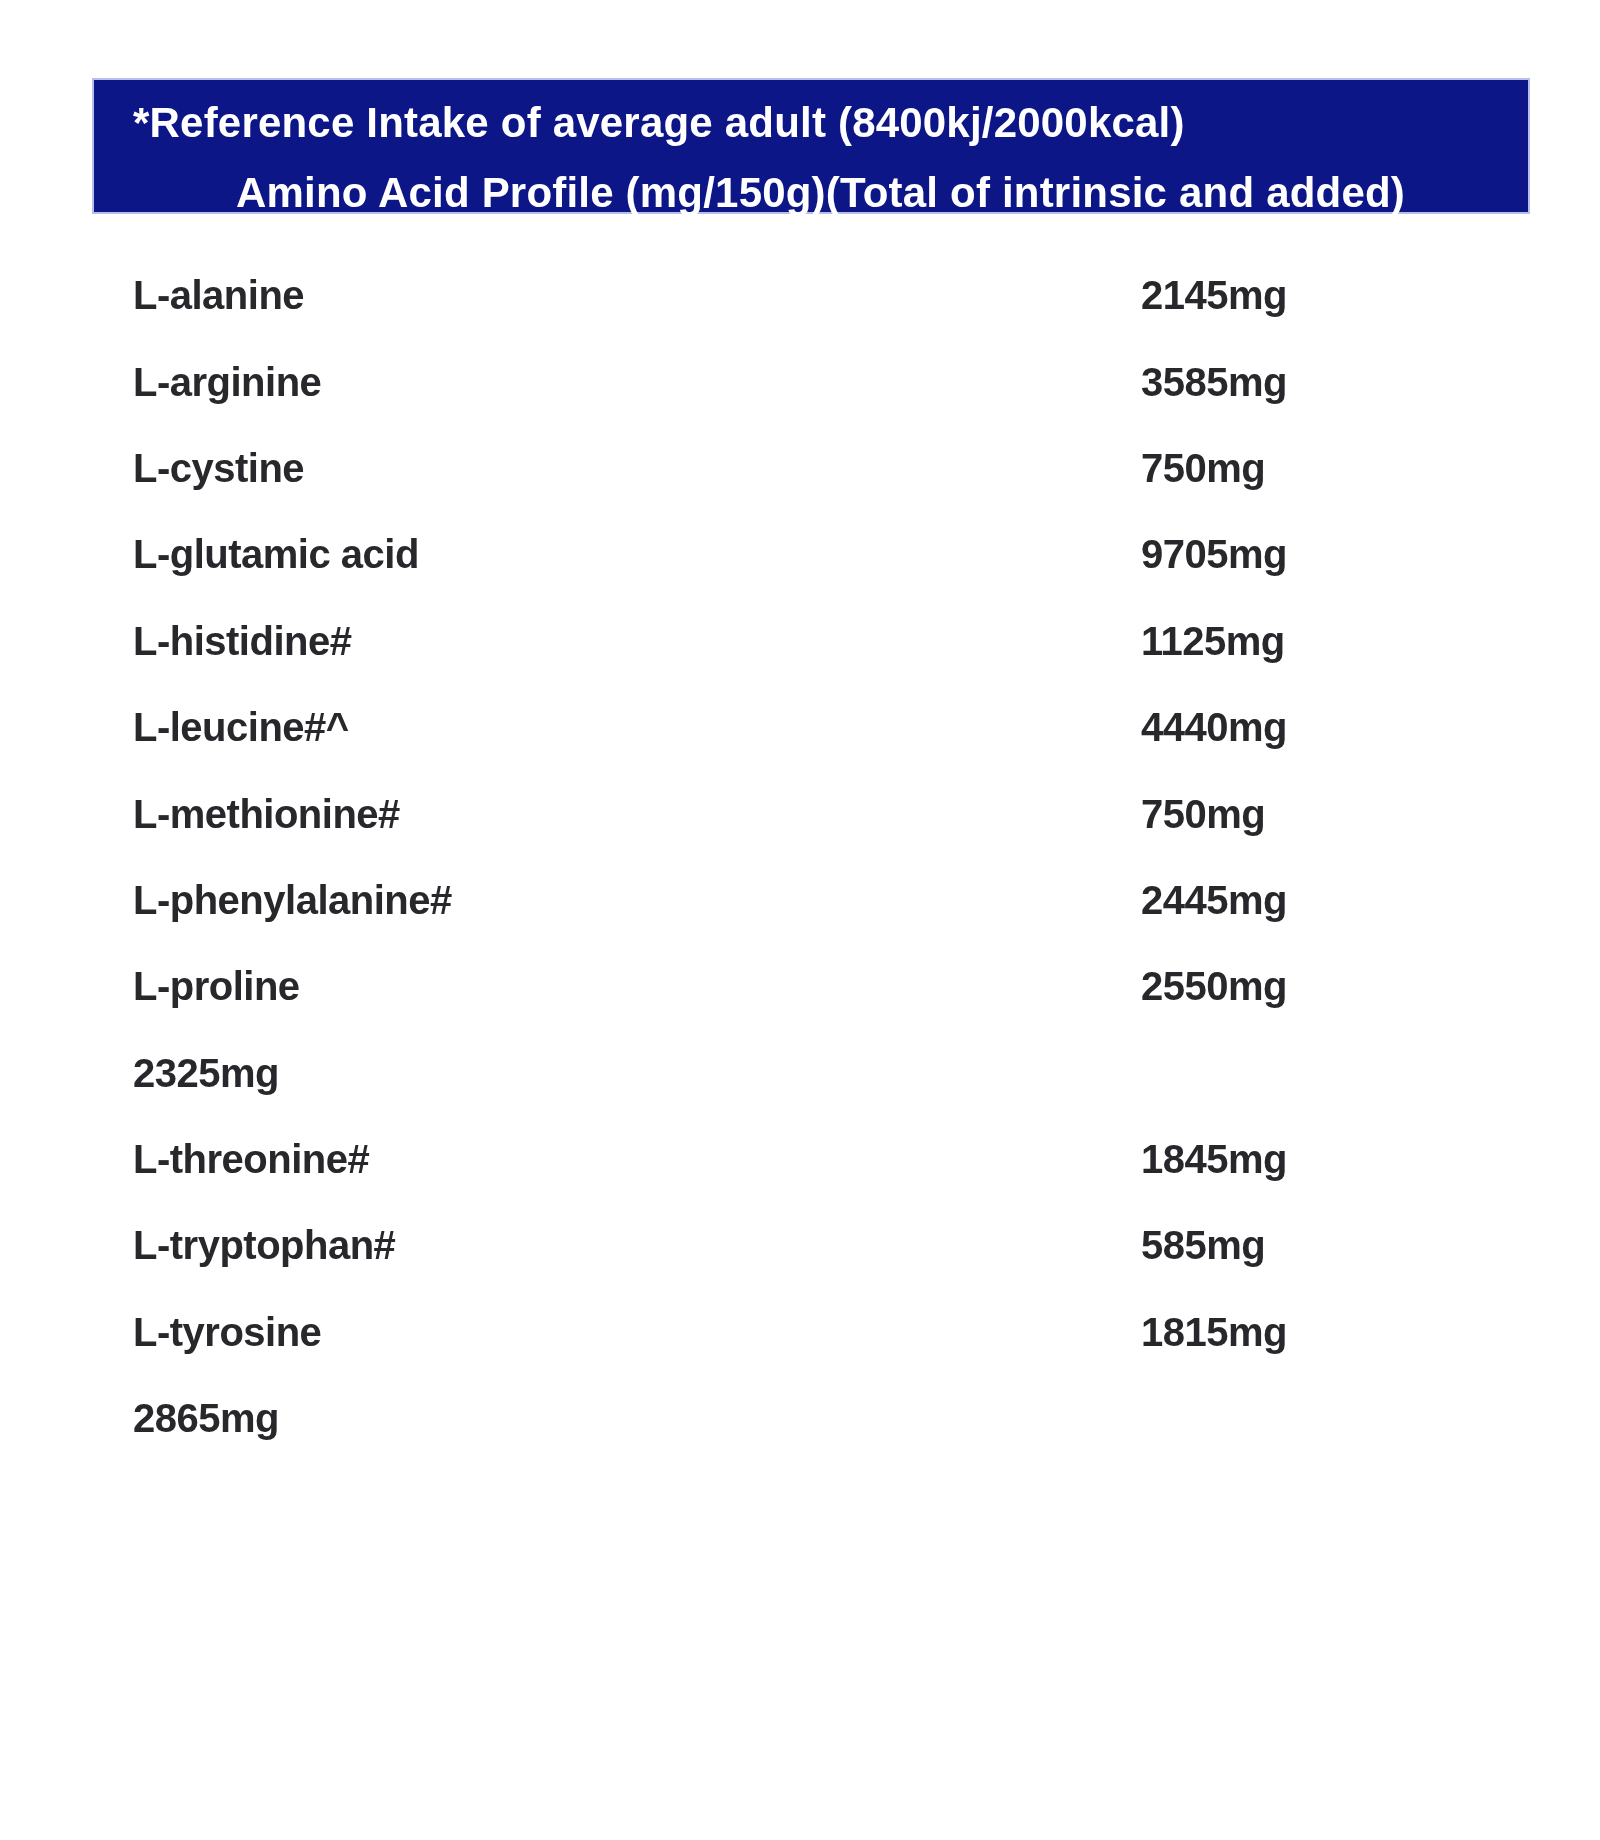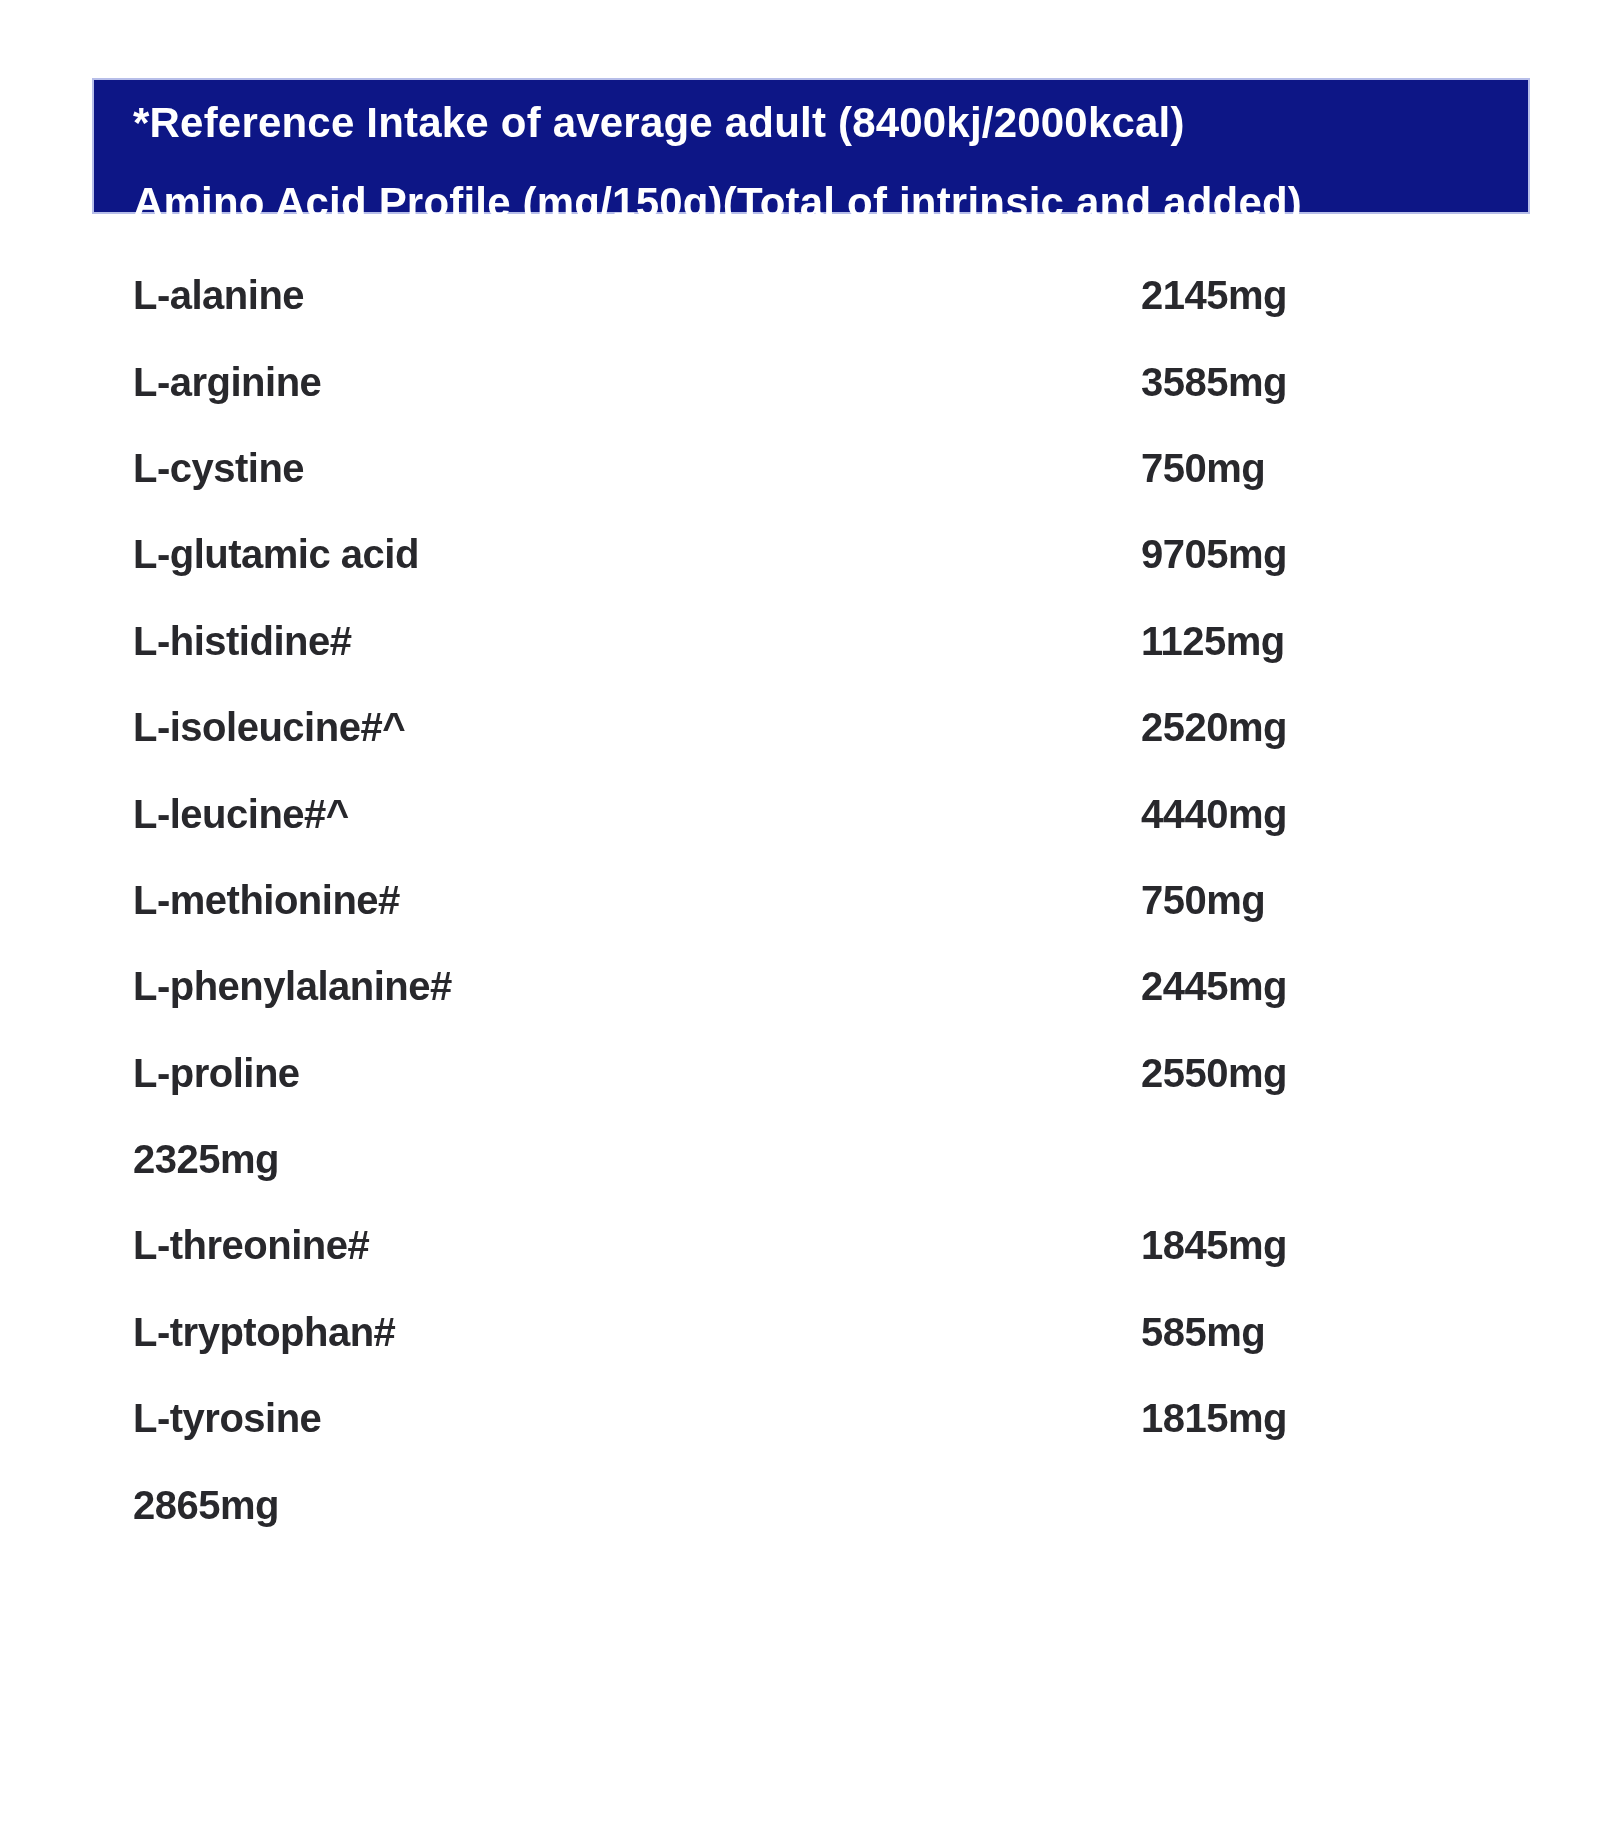--- a/index.html
+++ b/index.html
@@ -34,21 +34,22 @@
   }
   .header-line {
     color: var(--header-text);
     font-weight: 700;
     font-size: 42px;
     line-height: 50px;
     letter-spacing: 0.2px;
     white-space: nowrap;
   }
   .header-line + .header-line {
-    margin-top: 30px;
+    margin-top: 20px;
+    text-align: center;
   }
   .rows {
     position: absolute;
     left: 0;
     top: 252px;
     width: 1600px;
   }
   .row {
     height: 86.4px;
     display: flex;
@@ -97,24 +98,20 @@
     <div class="cell-label">L-glutamic acid</div>
     <div class="cell-value">9705mg</div>
   </div>
 
 
   <div class="row">
     <div class="cell-label">L-histidine#</div>
     <div class="cell-value">1125mg</div>
   </div>
 
-  <div class="row">
-    <div class="cell-label">L-isoleucine#^</div>
-    <div class="cell-value">2520mg</div>
-  </div>
 
   <div class="row">
     <div class="cell-label">L-leucine#^</div>
     <div class="cell-value">4440mg</div>
   </div>
 
 
   <div class="row">
     <div class="cell-label">L-methionine#</div>
     <div class="cell-value">750mg</div>

